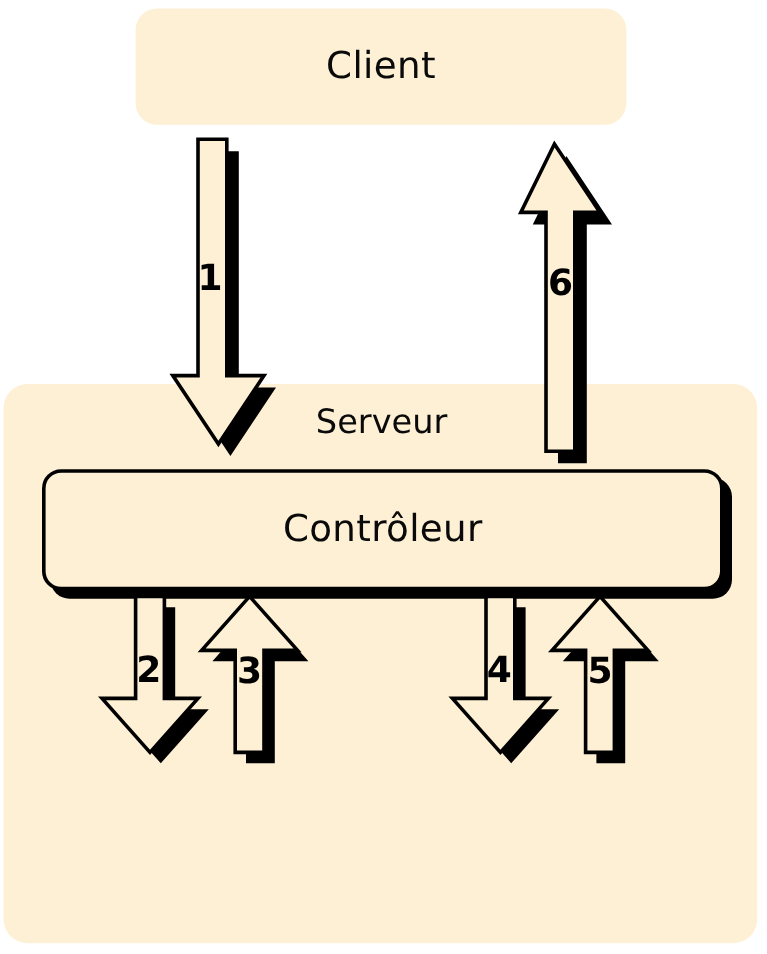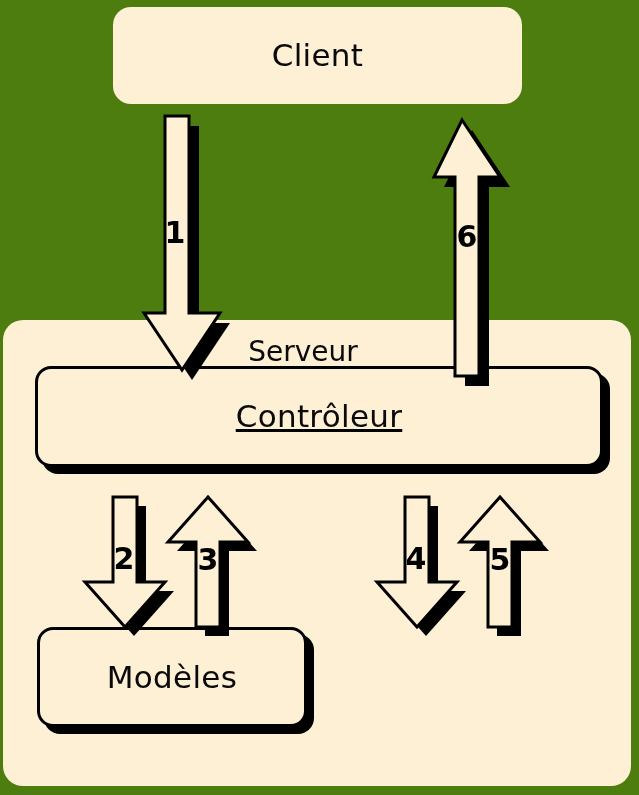--- a/index.html
+++ b/index.html
@@ -7,21 +7,21 @@
     padding: 0;
     background: #000000;
   }
   body {
     font-family: "DejaVu Sans", sans-serif;
   }
   #canvas {
     position: relative;
     width: 639px;
     height: 795px;
-    background: #4d7c0f;
+    background: #ffffff;
     overflow: hidden;
   }
   .box {
     position: absolute;
     background: #FDF0D5;
     box-sizing: border-box;
     display: flex;
     align-items: center;
     justify-content: center;
   }
@@ -73,29 +73,26 @@
 
 <div id="canvas">
 
   <div class="box box-plain" style="left:113px; top:7px; width:409px; height:97px;">
     <span class="box-label">Client</span>
   </div>
 
   <div class="box box-plain" style="left:3px; top:320px; width:628px; height:466px; display:block; border-radius:20px;">
   </div>
 
-  <div class="free-label" style="left:228px; top:338px; width:150px;">Serveur</div>
+  <div class="free-label" style="left:243px; top:338px; width:150px;">Serveur</div>
 
-  <div class="box box-outline" style="left:35px; top:366px; width:568px; height:101px;text-decoration:underline;">
+  <div class="box box-outline" style="left:35px; top:391px; width:568px; height:101px;">
     <span class="box-label">Contrôleur</span>
   </div>
 
-  <div class="box box-outline" style="left:37px; top:627px; width:270px; height:100px;">
-    <span class="box-label">Modèles</span>
-  </div>
 
 
   <div class="arrow" style="left:132px; top:108px; width:110px; height:275px;">
     <svg width="110" height="275" viewBox="0 0 110 275">
       <path fill="#000000" d="M33 8 L57 8 L57 205 L88 205 L50 262 L12 205 L33 205 Z" transform="translate(10,10)"></path>
       <path fill="#FDF0D5" stroke="#000000" stroke-width="3" stroke-linejoin="miter" d="M33 8 L57 8 L57 205 L88 205 L50 262 L12 205 L33 205 Z"></path>
     </svg>
     <span class="arrow-num" style="left:28px; top:110px;">1</span>
   </div>
 

